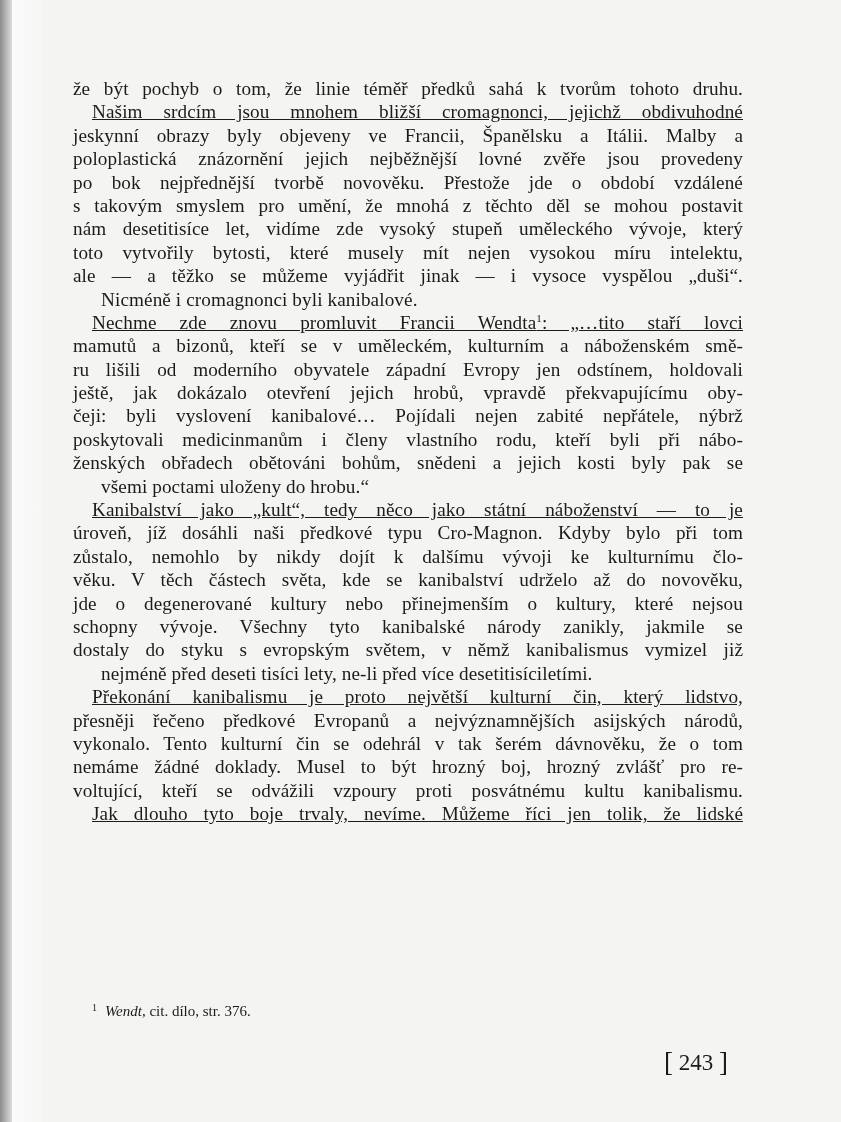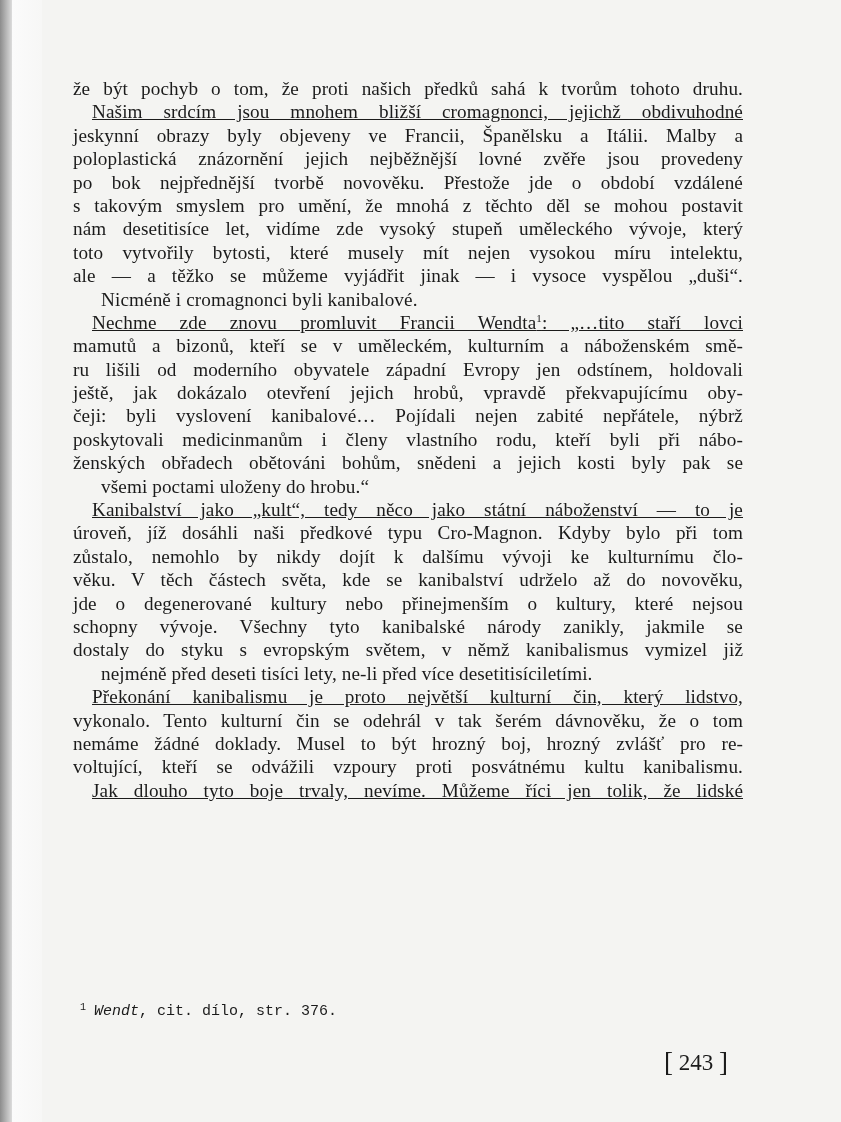--- a/index.html
+++ b/index.html
@@ -26,41 +26,41 @@
     }
     .line {
       display: block; height: 23.4px; white-space: nowrap;
       text-align: justify; text-align-last: justify;
       letter-spacing: 0.1px;
     }
     .line.last { text-align-last: left; margin-left: 28px; }
     .line.indent { padding-left: 19px; text-decoration: underline; }
     sup.fn { font-size: 11px; vertical-align: 7px; line-height: 0; }
     .footnote {
-      position: absolute; left: 80px; top: 1002px;
-      font-family: Liberation Mono, monospace;
+      position: absolute; left: 92px; top: 1002px;
+      font-family: Liberation Serif, serif;
       font-size: 15px;
     }
     .footnote .num { font-size: 10px; vertical-align: 5px; margin-right: 8px; }
     .footnote .author { font-style: italic; }
     .page-number {
       position: absolute; left: 664px; top: 1046px;
       font-family: "Liberation Serif", "DejaVu Serif", serif;
       font-size: 23px; letter-spacing: 0px;
     }
     .page-number .br { font-size: 27px; position: relative; top: 1px; }
   </style>
 </head>
 <body>
 
 <div class="gutter"></div>
 <div class="gutter2"></div>
 
 <div class="page-text" id="body-text">
-    <span class="line"><span>že být pochyb o tom, že proti našich předků sahá k tvorům tohoto druhu.</span></span>
+    <span class="line"><span>že být pochyb o tom, že linie téměř předků sahá k tvorům tohoto druhu.</span></span>
     <span class="line indent"><span>Našim srdcím jsou mnohem bližší cromagnonci, jejichž obdivuhodné</span></span>
     <span class="line"><span>jeskynní obrazy byly objeveny ve Francii, Španělsku a Itálii. Malby a</span></span>
     <span class="line"><span>poloplastická znázornění jejich nejběžnější lovné zvěře jsou provedeny</span></span>
     <span class="line"><span>po bok nejpřednější tvorbě novověku. Přestože jde o období vzdálené</span></span>
     <span class="line"><span>s takovým smyslem pro umění, že mnohá z těchto děl se mohou postavit</span></span>
     <span class="line"><span>nám desetitisíce let, vidíme zde vysoký stupeň uměleckého vývoje, který</span></span>
     <span class="line"><span>toto vytvořily bytosti, které musely mít nejen vysokou míru intelektu,</span></span>
     <span class="line"><span>ale — a těžko se můžeme vyjádřit jinak — i vysoce vyspělou „duši“.</span></span>
     <span class="line last"><span>Nicméně i cromagnonci byli kanibalové.</span></span>
     <span class="line indent"><span>Nechme zde znovu promluvit Francii Wendta</span><sup class="fn">1</sup><span>: „…tito staří lovci</span></span>
@@ -73,20 +73,21 @@
     <span class="line last"><span>všemi poctami uloženy do hrobu.“</span></span>
     <span class="line indent"><span>Kanibalství jako „kult“, tedy něco jako státní náboženství — to je</span></span>
     <span class="line"><span>úroveň, jíž dosáhli naši předkové typu Cro-Magnon. Kdyby bylo při tom</span></span>
     <span class="line"><span>zůstalo, nemohlo by nikdy dojít k dalšímu vývoji ke kulturnímu člo-</span></span>
     <span class="line"><span>věku. V těch částech světa, kde se kanibalství udrželo až do novověku,</span></span>
     <span class="line"><span>jde o degenerované kultury nebo přinejmenším o kultury, které nejsou</span></span>
     <span class="line"><span>schopny vývoje. Všechny tyto kanibalské národy zanikly, jakmile se</span></span>
     <span class="line"><span>dostaly do styku s evropským světem, v němž kanibalismus vymizel již</span></span>
     <span class="line last"><span>nejméně před deseti tisíci lety, ne-li před více desetitisíciletími.</span></span>
     <span class="line indent"><span>Překonání kanibalismu je proto největší kulturní čin, který lidstvo,</span></span>
+    <span class="line"><span>přesněji řečeno předkové Evropanů a nejvýznamnějších asijských národů,</span></span>
     <span class="line"><span>vykonalo. Tento kulturní čin se odehrál v tak šerém dávnověku, že o tom</span></span>
     <span class="line"><span>nemáme žádné doklady. Musel to být hrozný boj, hrozný zvlášť pro re-</span></span>
     <span class="line"><span>voltující, kteří se odvážili vzpoury proti posvátnému kultu kanibalismu.</span></span>
     <span class="line indent"><span>Jak dlouho tyto boje trvaly, nevíme. Můžeme říci jen tolik, že lidské</span></span>
   </div>
 
 <div class="footnote">
   <span class="num">1</span><span class="author">Wendt</span><span>, cit. dílo, str. 376.</span>
 </div>
 

